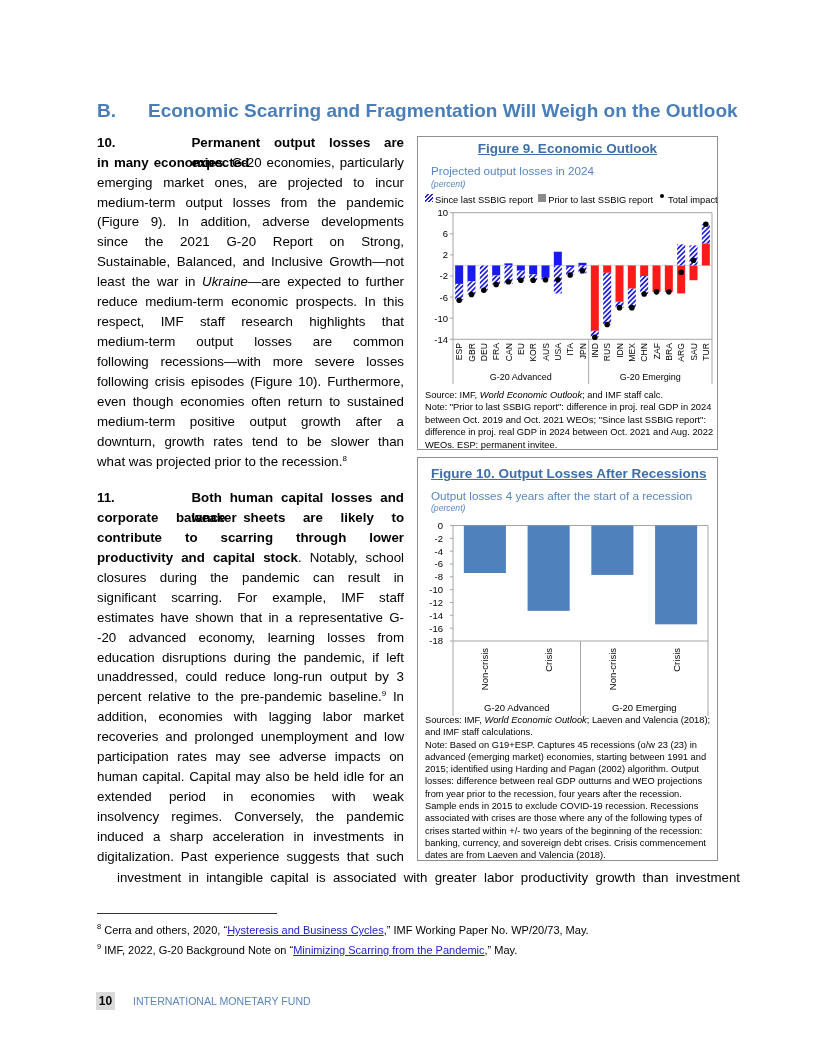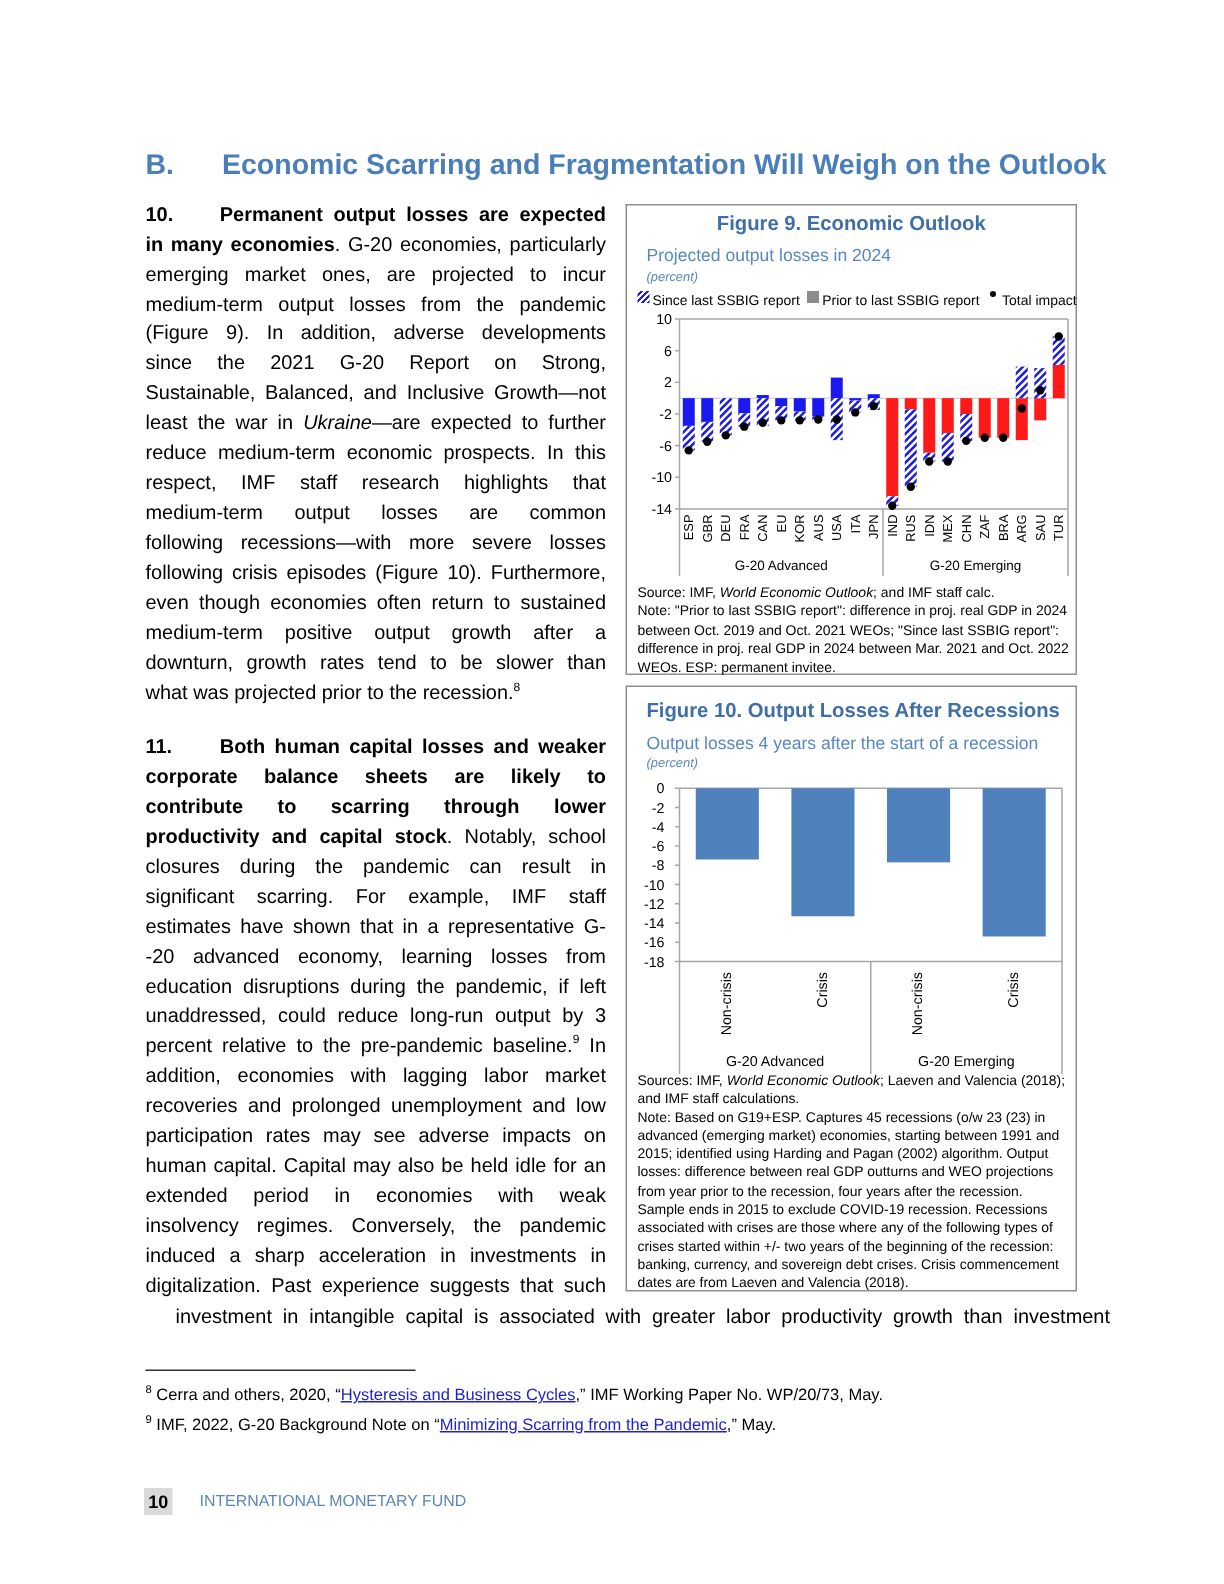--- a/index.html
+++ b/index.html
@@ -4,33 +4,33 @@
 <style>
   html,body{margin:0;padding:0;background:#fff;}
   body{width:816px;height:1056px;position:relative;overflow:hidden;
        font-family:"Liberation Sans",sans-serif;color:#000;}
   .abs{position:absolute;}
   
   .sec-head{left:97px;top:100px;height:22px;line-height:22px;font-size:19px;font-weight:bold;color:#4a7eb8;white-space:nowrap;}
   .sec-head .letter{display:inline-block;width:51px;}
   
   .col{width:307px;font-size:13.3px;}
-  .ln{height:19.94px;line-height:19.94px;text-align:justify;text-align-last:justify;}
+  .ln{height:19.94px;line-height:19.94px;text-align:justify;text-align-last:justify;gap:45px;}
   .ln.left{text-align:left;text-align-last:left;}
   .ln.first{display:flex;}
   .ln.first .num{flex:none;width:49.5px;font-weight:bold;}
   .ln.first .rest{flex:1;text-align:justify;text-align-last:justify;}
   .fullline{left:97px;width:623px;font-size:13.3px;}
   .s-b{font-weight:bold;}
   .s-i{font-style:italic;}
   sup{font-size:8px;line-height:0;vertical-align:super;}
   a.s-link{color:#2222cc;text-decoration:underline;}
   
   .figbox{position:absolute;left:417px;width:301px;border:1px solid #8f8f8f;box-sizing:border-box;background:#fff;}
-  .fig-title{position:absolute;font-size:13.5px;font-weight:bold;color:#3f6fa6;white-space:nowrap;line-height:18px;}
+  .fig-title{position:absolute;font-size:13.5px;font-weight:bold;color:#3f6fa6;white-space:nowrap;line-height:18px;text-decoration:underline;}
   .fig-sub{position:absolute;left:13px;font-size:11.7px;color:#5787c0;white-space:nowrap;line-height:15px;}
   .fig-unit{position:absolute;left:13px;font-size:8.6px;font-style:italic;color:#5787c0;line-height:11px;}
   .legend{position:absolute;left:7px;top:57px;display:flex;align-items:center;font-size:9.3px;line-height:12px;white-space:nowrap;}
   .legend .item{display:flex;align-items:flex-start;margin-right:5px;}
   .legend .sw{width:8px;height:8px;margin-right:2px;display:inline-block;}
   .sw-hatch{background:repeating-linear-gradient(-45deg,#2020e0 0 1.4px,#fff 1.4px 2.8px);}
   .sw-gray{background:#8c8c8c;}
   .sw-dot{width:4px !important;height:4px !important;border-radius:50%;background:#000;margin:0 4px 0 2px !important;}
   .chart-svg{position:absolute;left:0;top:0;overflow:visible;}
   .chart-svg text{font-family:"Liberation Sans",sans-serif;fill:#000;}
@@ -233,21 +233,21 @@
     </span>
     <span class="item">
       <span class="sw sw-dot"></span>
       <span>Total impact</span>
     </span>
   </div>
   <div class="notes" style="top:251.5px;">
       <div class="nl"><span>Source: IMF, </span><span class="s-i">World Economic Outlook</span><span>; and IMF staff calc.</span></div>
       <div class="nl"><span>Note: "Prior to last SSBIG report": difference in proj. real GDP in 2024</span></div>
       <div class="nl"><span>between Oct. 2019 and Oct. 2021 WEOs; "Since last SSBIG report":</span></div>
-      <div class="nl"><span>difference in proj. real GDP in 2024 between Mar. 2021 and Oct. 2022</span></div>
+      <div class="nl"><span>difference in proj. real GDP in 2024 between Oct. 2021 and Aug. 2022</span></div>
       <div class="nl"><span>WEOs. ESP: permanent invitee.</span></div>
     </div>
 </div>
 
 <div class="figbox" style="top:457px;height:404px;">
   <svg class="chart-svg" id="fig10-svg" width="301" height="260">
       <line x1="35" y1="67.5" x2="290" y2="67.5" stroke="#a6a6a6"></line>
       <line x1="35" y1="67.5" x2="35" y2="258" stroke="#a6a6a6"></line>
       <line x1="290" y1="67.5" x2="290" y2="258" stroke="#a6a6a6"></line>
       <line x1="35" y1="183" x2="290" y2="183" stroke="#a6a6a6"></line>

